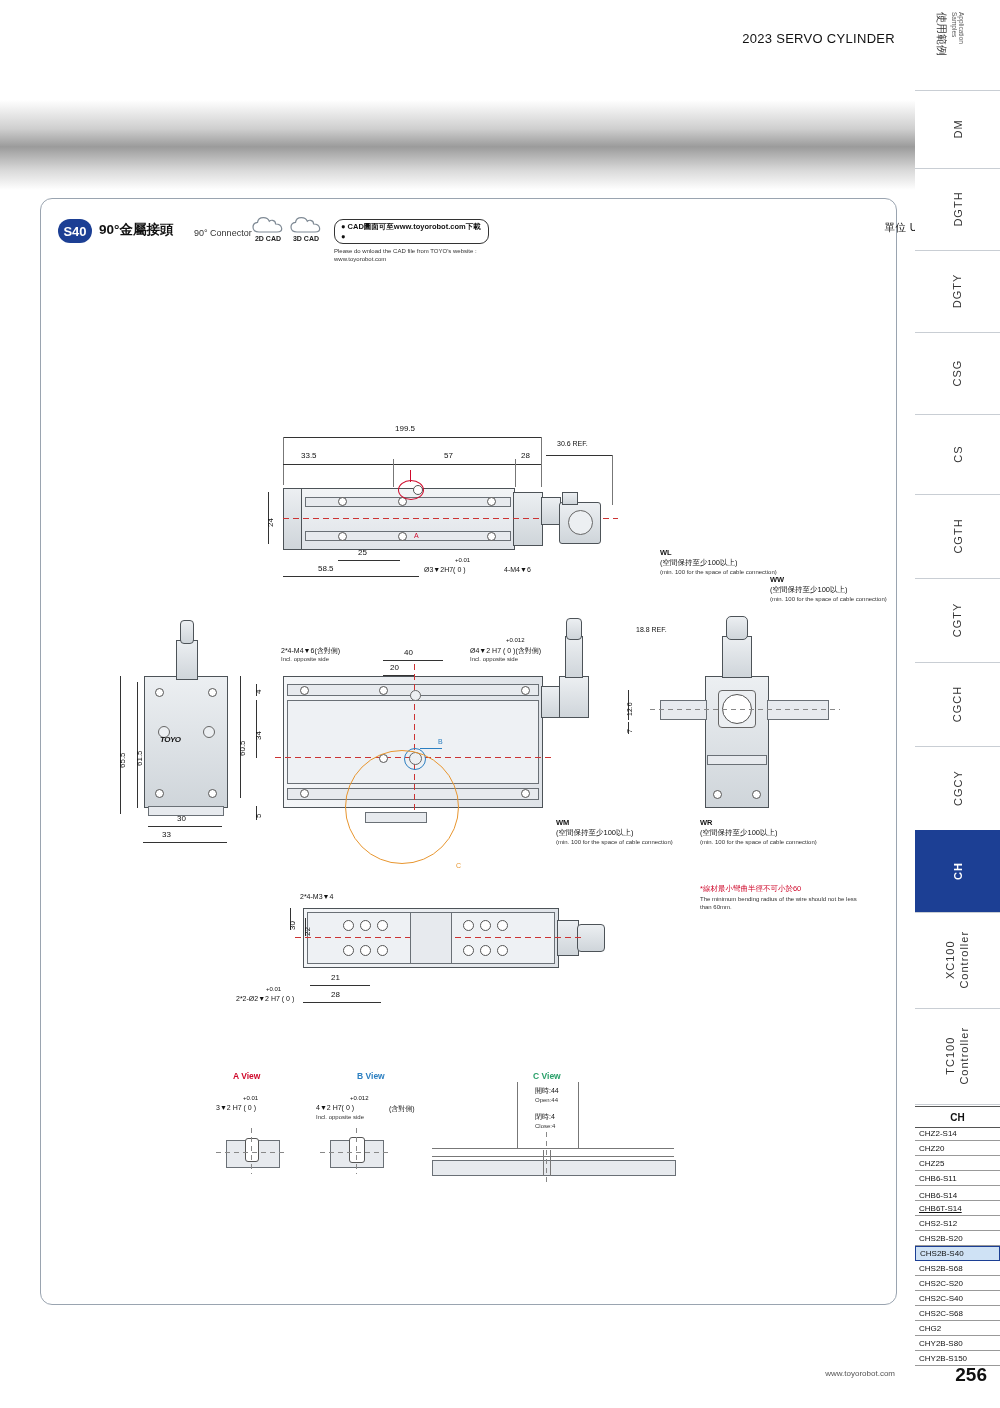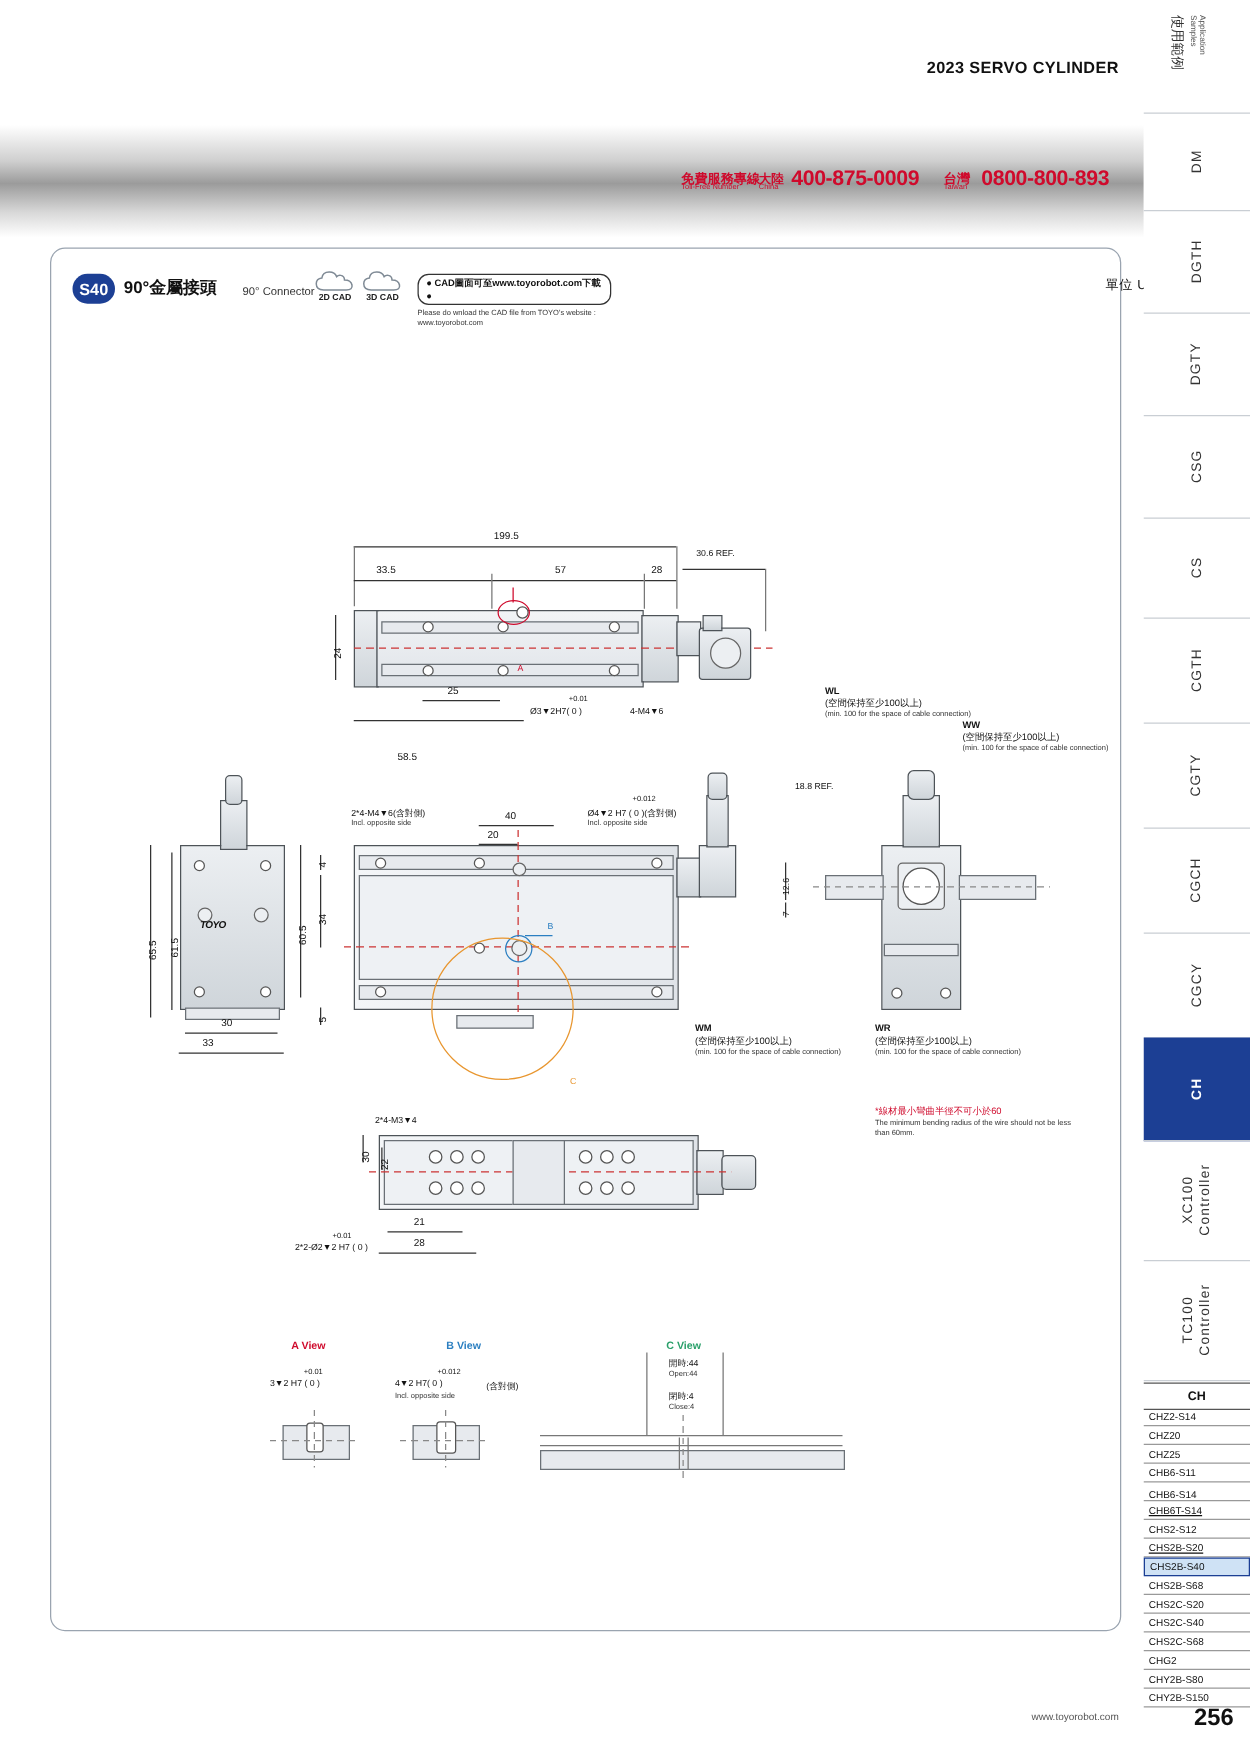--- a/index.html
+++ b/index.html
@@ -1,20 +1,20 @@
 <!DOCTYPE html>
 <html><head>
 <meta charset="utf-8">
 <style>
   html,body{margin:0;padding:0;}
   body{width:1000px;height:1408px;background:#fff;font-family:"Liberation Sans",sans-serif;position:relative;overflow:hidden;}
   .page{position:absolute;left:0;top:0;width:1000px;height:1408px;}
 
   
-  .hdr-title{position:absolute;right:105px;top:46px;font-size:13px;font-weight:bold;letter-spacing:.3px;color:#111;}
+  .hdr-title{position:absolute;right:105px;top:31px;font-size:13px;font-weight:normal;letter-spacing:.3px;color:#111;}
   .hdr-logo{position:absolute;right:13px;top:30px;font-size:19px;font-weight:bold;font-style:italic;font-family:"Liberation Sans",sans-serif;color:#111;letter-spacing:-1px;}
   .grad{position:absolute;left:0;top:100px;width:915px;height:90px;
         background:linear-gradient(180deg,#ffffff 0%,#cfcfcf 32%,#9b9b9b 52%,#d9d9d9 78%,#ffffff 100%);}
   .tollbox{position:absolute;left:545px;top:136px;width:360px;height:26px;}
   .toll-cn{position:absolute;left:0;top:0;font-size:10.5px;font-weight:bold;color:#cf0a2c;}
   .toll-cn2{position:absolute;left:0;top:11px;font-size:6px;color:#cf0a2c;}
   .toll-l1{position:absolute;left:62px;top:0px;font-size:10px;font-weight:bold;color:#cf0a2c;}
   .toll-l1s{position:absolute;left:62px;top:11px;font-size:6px;color:#cf0a2c;}
   .toll-num1{position:absolute;left:88px;top:-3px;font-size:17px;font-weight:bold;color:#cf0a2c;letter-spacing:-.3px;}
   .toll-l2{position:absolute;left:210px;top:0px;font-size:10.5px;font-weight:bold;color:#cf0a2c;}
@@ -97,30 +97,20 @@
 </style>
 </head>
 <body>
 
 <div class="page">
 
   <div class="hdr-title">2023 SERVO CYLINDER</div>
   <div class="hdr-logo">TOYO</div>
   <div class="grad"></div>
 
-  <div class="tollbox">
-    <div class="toll-cn">免費服務專線</div>
-    <div class="toll-cn2">Toll-Free Number</div>
-    <div class="toll-l1">大陸</div>
-    <div class="toll-l1s">China</div>
-    <div class="toll-num1">400-875-0009</div>
-    <div class="toll-l2">台灣</div>
-    <div class="toll-l2s">Taiwan</div>
-    <div class="toll-num2">0800-800-893</div>
-  </div>
 
   <div class="frame"></div>
 
   <div class="badge">S40</div>
   <div class="ttl-cn">90°金屬接頭</div>
   <div class="ttl-en">90° Connector</div>
   <div class="unit">單位 Unit：mm</div>
 
   <div class="cadwrap">
     <div class="cloud" style="left:0;top:2px;">
@@ -181,21 +171,21 @@
   <div class="circ-red" style="left:398px;top:480px;width:24px;height:18px;"></div>
   <div class="dim-s" style="left:414px;top:532px;color:#cf0a2c;">A</div>
   <div class="dl dlv thin" style="left:410px;top:470px;height:12px;background:#cf0a2c;"></div>
 
   <div class="dl dlv" style="left:268px;top:492px;height:52px;"></div>
   <div class="vtxt" style="left:266px;top:527px;">24</div>
 
   <div class="dl dlh" style="left:338px;top:560px;width:62px;"></div>
   <div class="dim" style="left:358px;top:548px;">25</div>
   <div class="dl dlh" style="left:283px;top:576px;width:136px;"></div>
-  <div class="dim" style="left:318px;top:564px;margin-top:37px;">58.5</div>
+  <div class="dim" style="left:318px;top:564px;">58.5</div>
 
   <div class="dim-s" style="left:424px;top:566px;">Ø3▼2H7( 0 )</div>
   <div class="dim-xs" style="left:455px;top:557px;">+0.01</div>
   <div class="dim-s" style="left:504px;top:566px;">4-M4▼6</div>
 
   <div class="cap" style="left:144px;top:676px;width:82px;height:130px;"></div>
   <div class="cap" style="left:176px;top:640px;width:20px;height:38px;"></div>
   <div class="cap" style="left:180px;top:620px;width:12px;height:22px;border-radius:4px;"></div>
   <div class="hole" style="left:155px;top:688px;width:7px;height:7px;"></div>
   <div class="hole" style="left:208px;top:688px;width:7px;height:7px;"></div>
@@ -427,21 +417,21 @@
       </div>
     <div class="modelrow" style="top:1186px;align-items:flex-end;">
         <span>CHB6-S14</span>
       </div>
     <div class="modelrow" style="top:1201px;text-decoration:underline;">
         <span>CHB6T-S14</span>
       </div>
     <div class="modelrow" style="top:1216px;">
         <span>CHS2-S12</span>
       </div>
-    <div class="modelrow" style="top:1231px;text-decoration:underline;">
+    <div class="modelrow" style="top:1231px;">
         <span>CHS2B-S20</span>
       </div>
     <div class="modelrow sel" style="top:1246px;">
         <span>CHS2B-S40</span>
       </div>
     <div class="modelrow" style="top:1261px;">
         <span>CHS2B-S68</span>
       </div>
     <div class="modelrow" style="top:1276px;">
         <span>CHS2C-S20</span>

